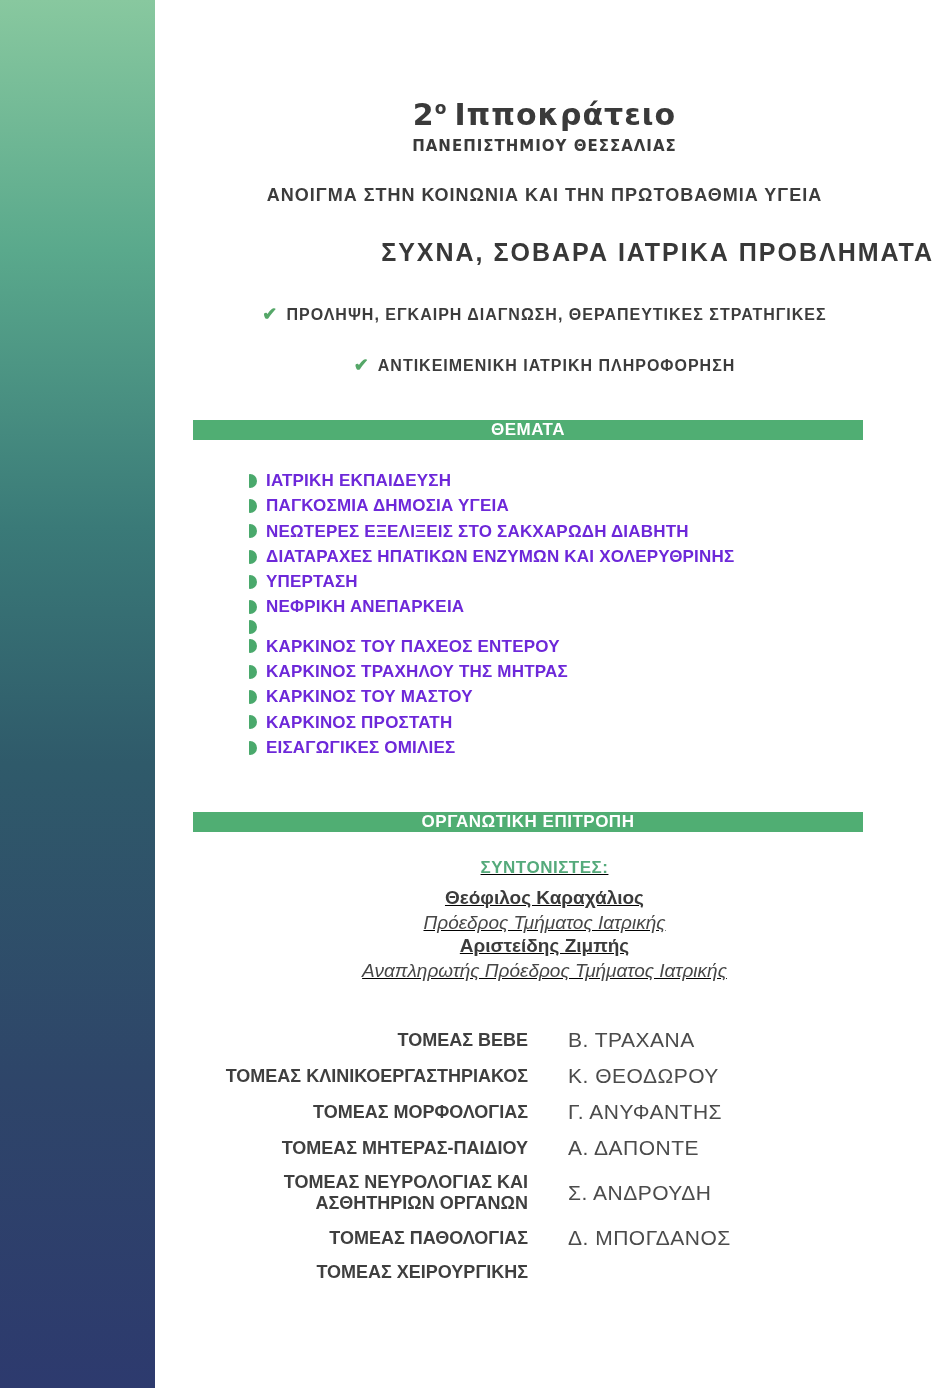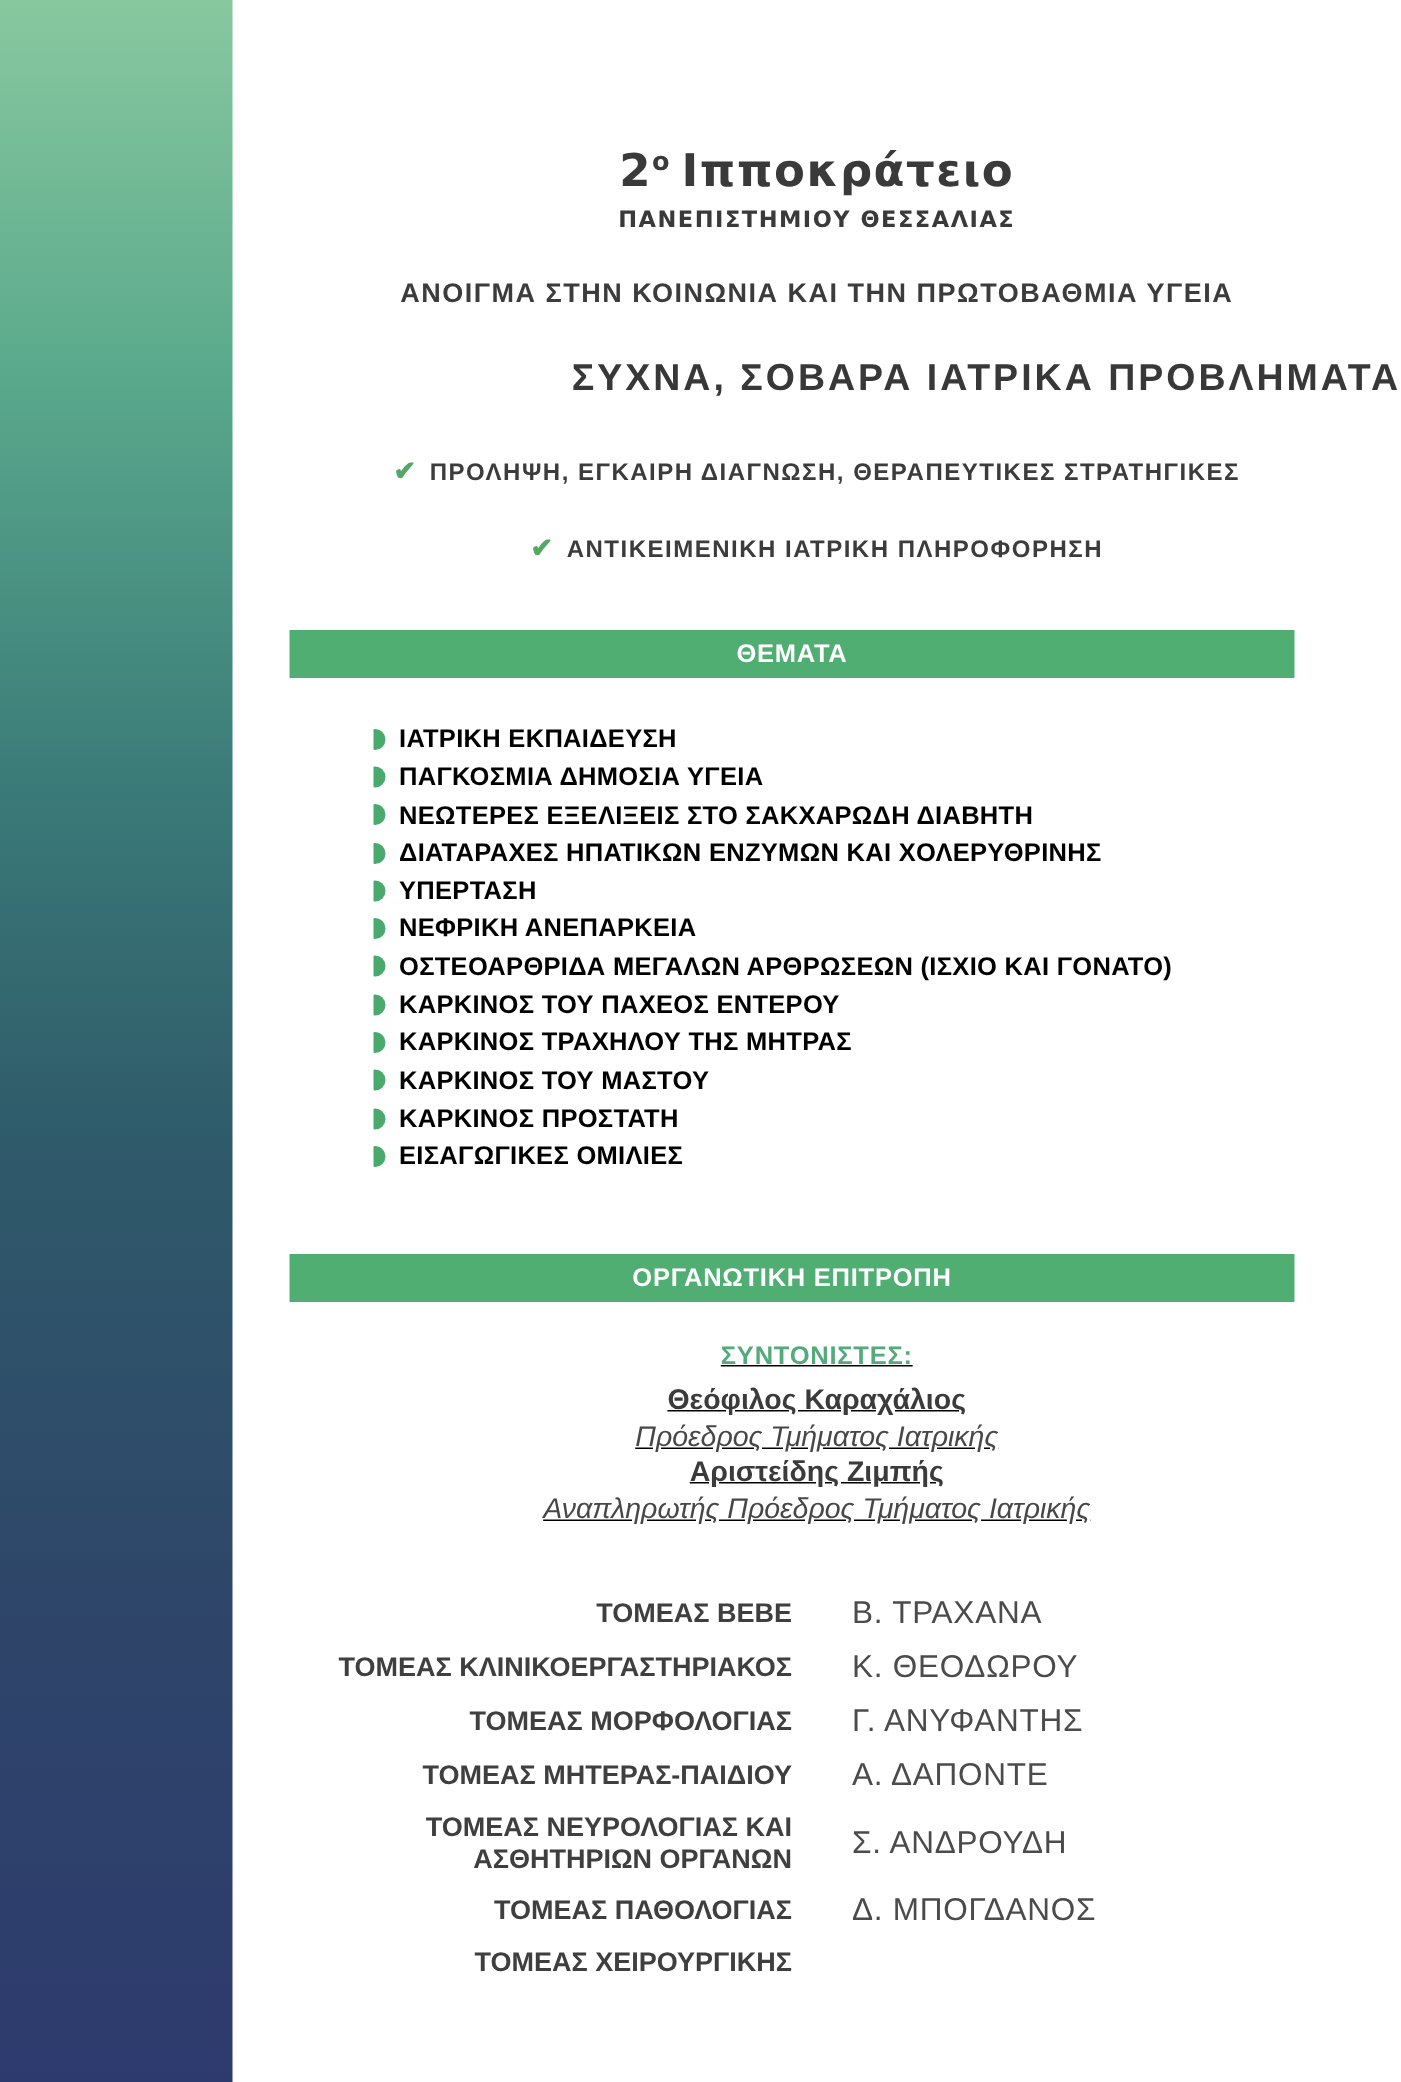--- a/index.html
+++ b/index.html
@@ -42,33 +42,33 @@
     font-size:25px;font-weight:bold;letter-spacing:2px;color:#383838;
   }
   .checks{margin-top:36px;text-align:center;}
   .check-line{
     font-size:16px;font-weight:bold;letter-spacing:1px;color:#3c3c3c;
     margin-bottom:29px;
   }
   .check-mark{color:#55a768;font-size:18px;margin-right:8px;}
   
   .section-bar{
-    margin-left:38px;width:670px;height:32px;background:#50ae73;
+    margin-left:38px;width:670px;height:20px;background:#50ae73;
     display:flex;align-items:center;justify-content:center;
   }
   .section-bar span{
     color:#ffffff;font-size:17px;font-weight:bold;letter-spacing:0.5px;
   }
   .bar-topics{margin-top:44px;}
   .bar-committee{margin-top:52px;}
   
   .topics{margin:28px 0 0 94px;list-style:none;padding:0;}
   .topics li{
     display:flex;align-items:center;
-    font-size:17px;font-weight:bold;color:#000000;
+    font-size:17px;font-weight:bold;color:#6d28d9;
     line-height:25.3px;letter-spacing:0.2px;
   }
   .leaf-bullet{
     display:inline-block;width:8px;height:14px;margin-right:9px;flex:0 0 auto;
     background:#4aa96c;border-radius:1px 9px 9px 1px;
   }
   
   .coordinators{ text-align:center;margin-top:26px;text-decoration:underline;}
   .coord-label{
     color:#55aa7b;font-size:17px;font-weight:bold;letter-spacing:0.5px;
@@ -142,21 +142,20 @@
     <li>
         <span class="leaf-bullet"></span>
         <span>ΥΠΕΡΤΑΣΗ</span>
       </li>
     <li>
         <span class="leaf-bullet"></span>
         <span>ΝΕΦΡΙΚΗ ΑΝΕΠΑΡΚΕΙΑ</span>
       </li>
     <li>
         <span class="leaf-bullet"></span>
-        <span>ΟΣΤΕΟΑΡΘΡΙΔΑ ΜΕΓΑΛΩΝ ΑΡΘΡΩΣΕΩΝ (ΙΣΧΙΟ ΚΑΙ ΓΟΝΑΤΟ)</span>
       </li>
     <li>
         <span class="leaf-bullet"></span>
         <span>ΚΑΡΚΙΝΟΣ ΤΟΥ ΠΑΧΕΟΣ ΕΝΤΕΡΟΥ</span>
       </li>
     <li>
         <span class="leaf-bullet"></span>
         <span>ΚΑΡΚΙΝΟΣ ΤΡΑΧΗΛΟΥ ΤΗΣ ΜΗΤΡΑΣ</span>
       </li>
     <li>

